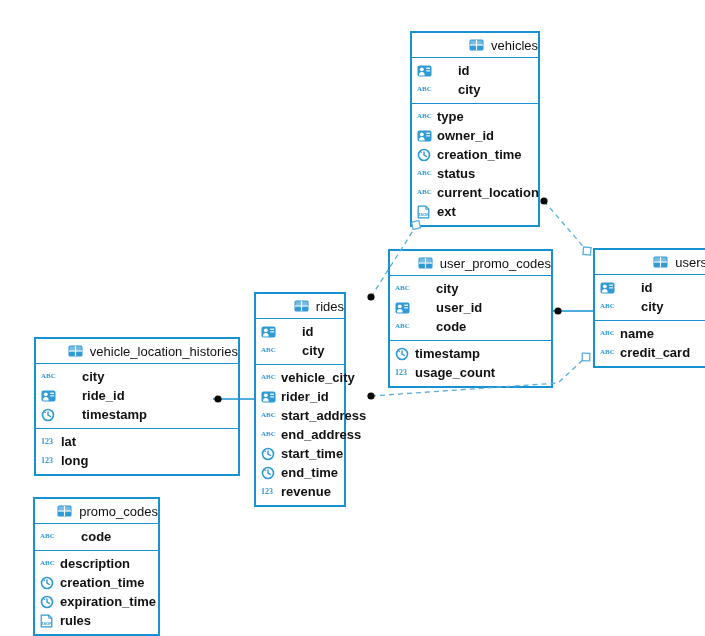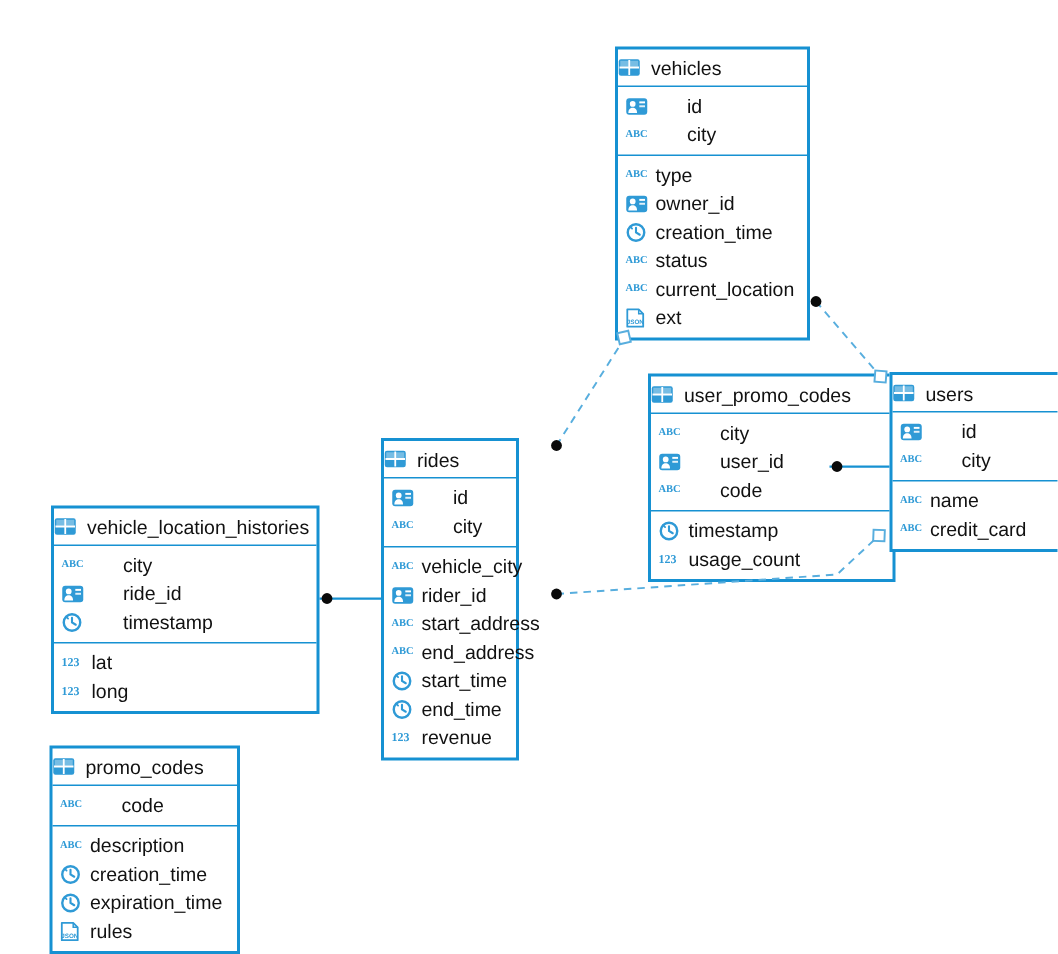--- a/index.html
+++ b/index.html
@@ -8,34 +8,34 @@
     width:705px;height:636px;background:#ffffff;position:relative;overflow:hidden;
     font-family:"Liberation Sans", sans-serif;
   }
   #canvas{position:absolute;inset:0;}
   .tbl{
     position:absolute;background:#ffffff;border:2px solid var(--accent);
     box-sizing:border-box;z-index:2;
   }
   .hd{
     height:24px;border-bottom:1px solid var(--accent);
-    display:flex;align-items:center;justify-content:flex-start;gap:4px;
+    display:flex;align-items:center;justify-content:flex-end;gap:4px;
     font-size:13px;color:#111;white-space:nowrap;overflow:hidden;
   }
   .sec{padding:3px 0 4px 0;}
   .sec.cols{border-top:1px solid var(--accent);}
   .row{
     display:flex;align-items:center;height:19px;padding:0 4px 0 5px;
     font-size:13px;color:#111;white-space:nowrap;
   }
-  .pk .row .cn{font-weight:400;padding-left:21px;}
+  .pk .row .cn{font-weight:700;padding-left:21px;}
   .ic{width:18px;min-width:18px;display:inline-flex;align-items:center;justify-content:flex-start;}
   .ic svg{display:block;}
   .ticon{font-size:7px;font-weight:700;line-height:1;letter-spacing:0;font-family:Liberation Serif, serif;}
-  .cn{margin-left:2px;}
+  .cn{margin-left:2px;font-weight:bold;}
   #wires{position:absolute;inset:0;width:705px;height:636px;z-index:3;pointer-events:none;}
 </style>
 </head>
 <body style="background: rgb(255, 255, 255);">
 
 <div id="canvas">
     <div class="tbl" style="left: 410px; top: 31px; width: 130px;">
       <div class="hd">
         <span class="ic">
           <svg width="15" height="12" viewBox="0 0 15 12">
@@ -113,21 +113,21 @@
             <svg width="13" height="14" viewBox="0 0 13 14">
               <path d="M1.2 1.2 H8.8 L11.8 4.2 V12.8 H1.2 Z" fill="none" stroke="#2f9ad6" stroke-width="1.2" stroke-linejoin="round"></path>
               <path d="M8.8 1.2 V4.2 H11.8" fill="none" stroke="#2f9ad6" stroke-width="1"></path>
               <text x="6.5" y="11.2" text-anchor="middle" font-size="4.2" font-weight="700" fill="#2f9ad6" font-family="Liberation Sans, sans-serif">JSON</text>
             </svg>
           </span>
           <span class="cn">ext</span>
         </div>
       </div>
     </div>
-    <div class="tbl" style="left: 432px; top: 249px; width: 165px;">
+    <div class="tbl" style="left: 388px; top: 249px; width: 165px;">
       <div class="hd">
         <span class="ic">
           <svg width="15" height="12" viewBox="0 0 15 12">
             <rect x="0.5" y="0.5" width="14" height="11" rx="1.5" fill="#2f9ad6"></rect>
             <rect x="1.5" y="1.5" width="12" height="4" fill="#ffffff" opacity="0.35"></rect>
             <line x1="1" y1="6" x2="14" y2="6" stroke="#fff" stroke-width="1.2"></line>
             <line x1="7.5" y1="1" x2="7.5" y2="11" stroke="#fff" stroke-width="1.2"></line>
           </svg>
         </span>
         <span class="nm">user_promo_codes</span>
@@ -308,21 +308,21 @@
           <span class="cn">end_time</span>
         </div>
         <div class="row">
           <span class="ic">
             <span class="ticon" style="color:#2f9ad6;font-size:8px">123</span>
           </span>
           <span class="cn">revenue</span>
         </div>
       </div>
     </div>
-    <div class="tbl" style="left: 34px; top: 337px; width: 179px;">
+    <div class="tbl" style="left: 34px; top: 337px; width: 206px;">
       <div class="hd">
         <span class="ic">
           <svg width="15" height="12" viewBox="0 0 15 12">
             <rect x="0.5" y="0.5" width="14" height="11" rx="1.5" fill="#2f9ad6"></rect>
             <rect x="1.5" y="1.5" width="12" height="4" fill="#ffffff" opacity="0.35"></rect>
             <line x1="1" y1="6" x2="14" y2="6" stroke="#fff" stroke-width="1.2"></line>
             <line x1="7.5" y1="1" x2="7.5" y2="11" stroke="#fff" stroke-width="1.2"></line>
           </svg>
         </span>
         <span class="nm">vehicle_location_histories</span>

